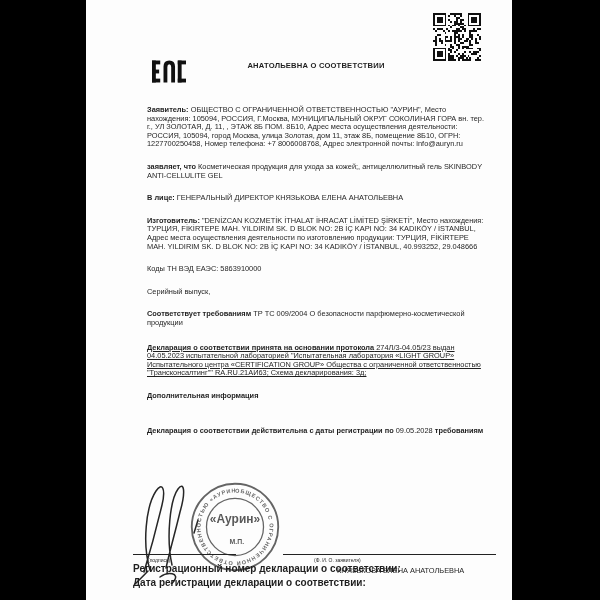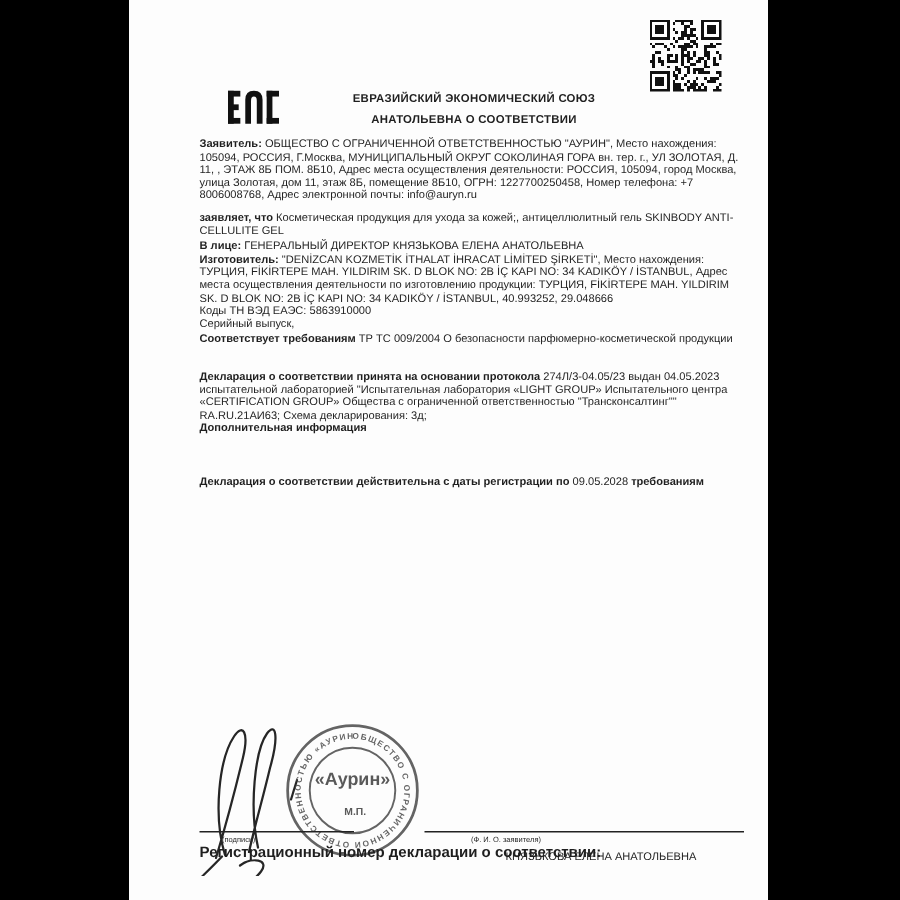--- a/index.html
+++ b/index.html
@@ -15,25 +15,25 @@
   }
   
   .eac-logo{position:absolute;left:66px;top:56px;width:34px;height:31px;}
   .hdr{
     position:absolute;left:60px;top:59px;width:340px;text-align:center;
     font-weight:bold;font-size:7.6px;line-height:14px;letter-spacing:.2px;
   }
   .qr{position:absolute;left:347px;top:13px;width:48px;height:48px;}
   
   .bodytxt{position:absolute;left:47px;top:92px;width:365px;font-size:7.4px;line-height:8.6px;}
-  .blk{margin:0;}
+  .blk{margin:14px;}
   .b{font-weight:bold;}
   .mt2{margin-top:2px;}
   .mt6{margin-top:6px;}
-  .mt16{margin-top:16px;}
+  .mt16{margin-top:16px;text-decoration:underline;}
   .mt27{margin-top:27px;}
   
   .sig-svg{position:absolute;left:30px;top:478px;width:120px;height:106px;}
   .stamp-svg{position:absolute;left:103px;top:481px;width:92px;height:92px;opacity:.85;}
   .sigline{position:absolute;left:47px;top:554px;width:103px;border-top:1px solid #222;height:0;}
   .nameline{position:absolute;left:197px;top:554px;width:213px;border-top:1px solid #222;height:0;}
   .applicant-name{position:absolute;left:207px;top:566px;font-size:7.4px;font-weight:normal;margin-left:44px;}
   .cap{position:absolute;font-size:5px;color:#2a2a2a;}
   .cap-sign{left:62px;top:557px;}
   .cap-fio{left:228px;top:557px;}
@@ -52,21 +52,20 @@
     <rect x="0" y="0" width="15" height="7"></rect>
     <rect x="0" y="16.5" width="13" height="7"></rect>
     <rect x="0" y="33" width="15" height="7"></rect>
     <path d="M21 40 V11 Q21 0 31.5 0 Q42 0 42 11 V40 H35 V12 Q35 7 31.5 7 Q28 7 28 12 V40 Z"></path>
     <rect x="47" y="0" width="7" height="40"></rect>
     <rect x="47" y="0" width="15" height="7"></rect>
     <rect x="47" y="33" width="15" height="7"></rect>
   </svg>
 
   <div class="hdr">
-    <div>ЕВРАЗИЙСКИЙ ЭКОНОМИЧЕСКИЙ СОЮЗ</div>
     <div>АНАТОЛЬЕВНА О СООТВЕТСТВИИ</div>
   </div>
 
   <div class="qr" id="qr"><svg width="48" height="48" viewBox="0 0 48 48" xmlns="http://www.w3.org/2000/svg" fill="#111" shape-rendering="crispEdges">
         <rect x="17.28" y="0.00" width="1.92" height="1.92"></rect>
         <rect x="19.20" y="0.00" width="1.92" height="1.92"></rect>
         <rect x="21.12" y="0.00" width="1.92" height="1.92"></rect>
         <rect x="23.04" y="0.00" width="1.92" height="1.92"></rect>
         <rect x="24.96" y="0.00" width="1.92" height="1.92"></rect>
         <rect x="26.88" y="0.00" width="1.92" height="1.92"></rect>
@@ -315,15 +314,16 @@
   </svg>
 
   <div class="sigline"></div>
   <div class="nameline"></div>
   <div class="applicant-name">КНЯЗЬКОВА ЕЛЕНА АНАТОЛЬЕВНА</div>
   <div class="cap cap-sign">(подпись)</div>
   <div class="cap cap-fio">(Ф. И. О. заявителя)</div>
 
   <div class="regrow-label r1">Регистрационный номер декларации о соответствии:</div>
   <div class="regrow-val r1">ЕАЭС N RU Д-TR.РА03.В.77391/23</div>
+  <div class="regrow-label r2">Дата регистрации декларации о соответствии:</div>
   <div class="regrow-val r2">16.05.2023</div>
 
 </div>
 
 </body></html>

